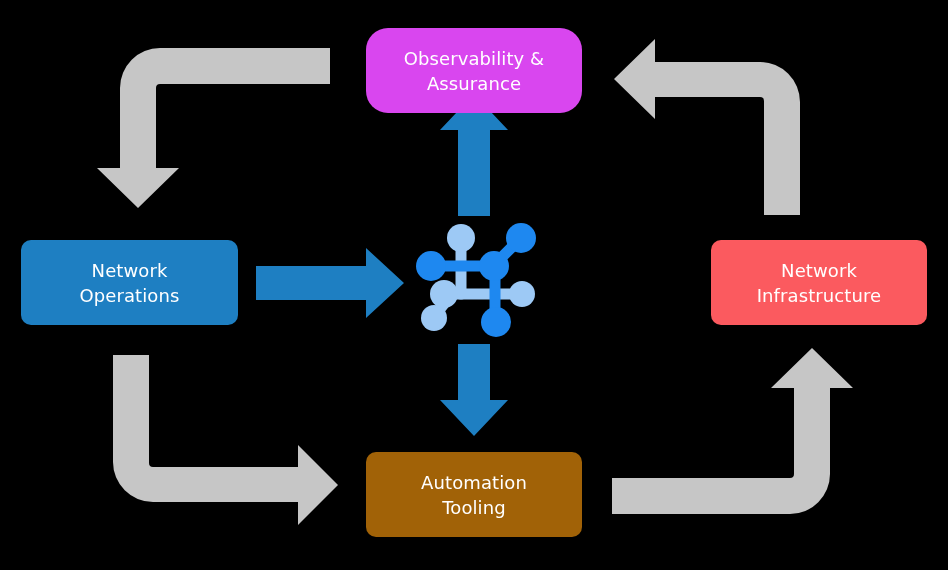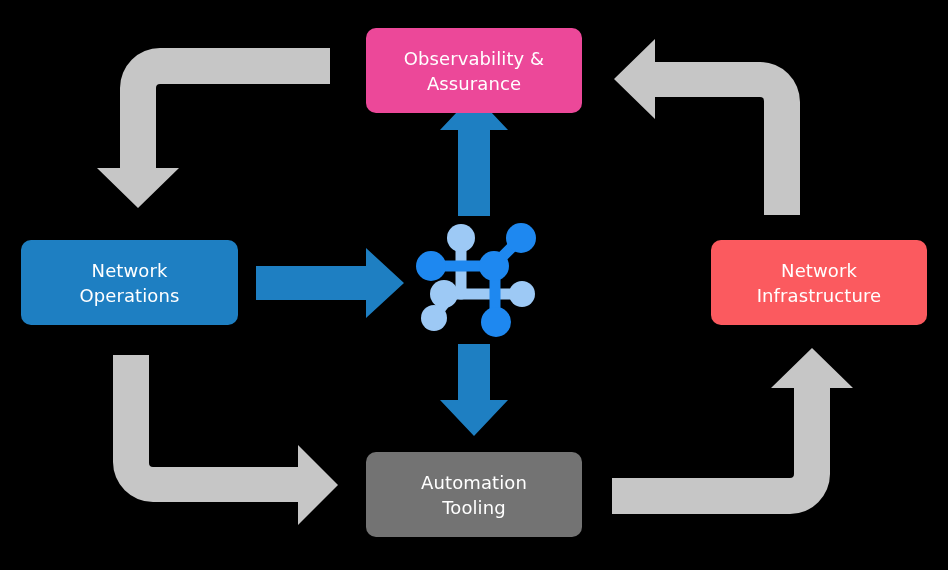--- a/index.html
+++ b/index.html
@@ -99,25 +99,25 @@
       <circle cx="434" cy="318" r="13"></circle>
     </g>
     <g fill="#1E88F0">
       <circle cx="431" cy="266" r="15"></circle>
       <circle cx="494" cy="266" r="15"></circle>
       <circle cx="521" cy="238" r="15"></circle>
       <circle cx="496" cy="322" r="15"></circle>
     </g>
   </svg>
 
-  <div class="node-box" id="box-observability" style="background-color: #ec4899;">Observability &amp;
+  <div class="node-box" id="box-observability" style="background-color: #d946ef; border-radius: 22px;">Observability &amp;
 Assurance</div>
 
   <div class="node-box" id="box-operations" style="background-color: rgb(30, 127, 194);">Network
 Operations</div>
 
   <div class="node-box" id="box-infrastructure" style="background-color: rgb(251, 90, 95);">Network
 Infrastructure</div>
 
-  <div class="node-box" id="box-automation" style="background-color: #737373;">Automation
+  <div class="node-box" id="box-automation" style="background-color: #a16207;">Automation
 Tooling</div>
 
 </div>
 
 </body></html>

